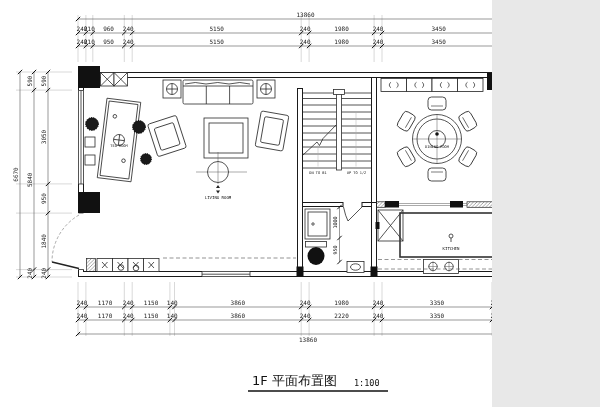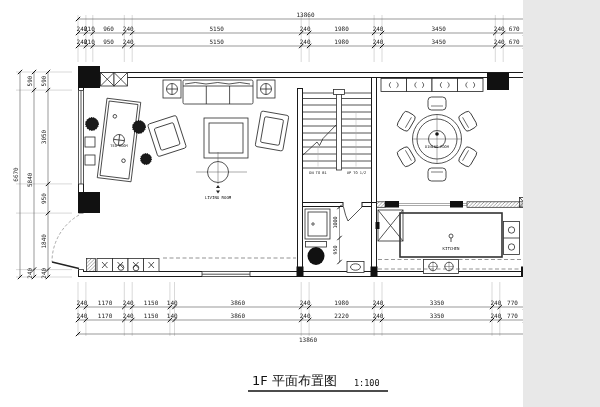--- a/index.html
+++ b/index.html
@@ -1,17 +1,17 @@
 <!DOCTYPE html>
 <html><head>
 <meta charset="utf-8">
 <style>
   html,body{margin:0;padding:0;background:#e8e8e8;}
   .canvas{position:relative;width:492px;height:407px;background:#ffffff;overflow:hidden;
-          font-family:"DejaVu Sans",sans-serif;padding-left:31px;}
+          font-family:"DejaVu Sans",sans-serif;}
   svg{position:absolute;left:0;top:0;}
   .dimline{stroke:#555;stroke-width:.6;fill:none;}
   .tick{stroke:#111;stroke-width:1;fill:none;}
   .extl{stroke:#aaa;stroke-width:.45;fill:none;}
   .dimtxt{font:6px "DejaVu Sans Mono",monospace;fill:#222;}
   .lbl{font:4px "DejaVu Sans Mono",monospace;fill:#111;text-anchor:middle;}
   .lbl-sm{font:3.6px "DejaVu Sans Mono",monospace;fill:#111;text-anchor:middle;}
   .bathdim{font:5px "DejaVu Sans Mono",monospace;fill:#222;text-anchor:middle;}
   .w1{stroke:#1a1a1a;stroke-width:1;fill:none;}
   .f1{stroke:#2a2a2a;stroke-width:.8;fill:none;}

